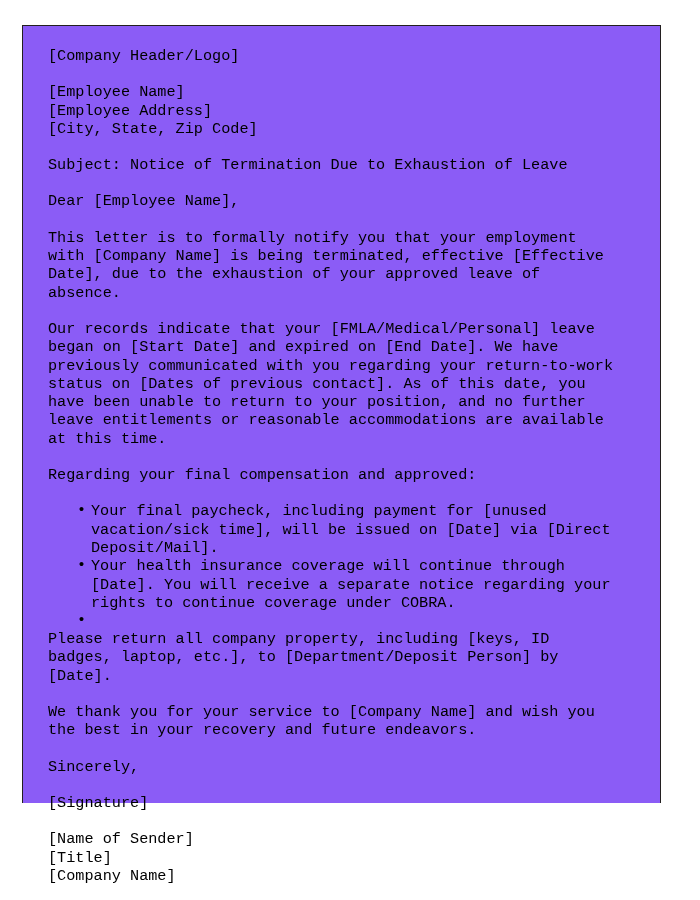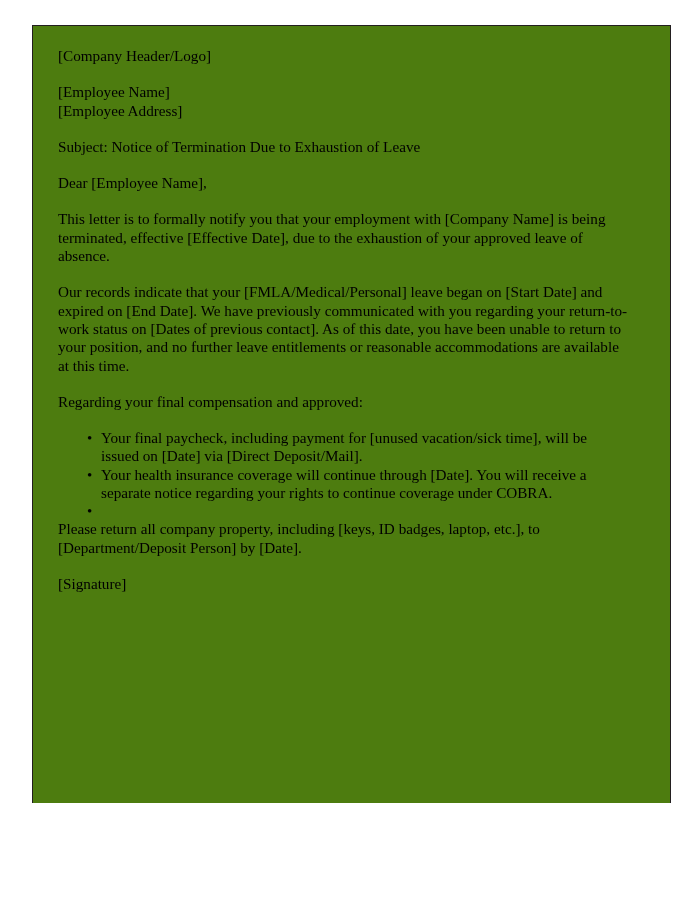--- a/index.html
+++ b/index.html
@@ -9,30 +9,31 @@
   }
   body {
     width: 700px;
     height: 900px;
     overflow: hidden;
     font-family: "Liberation Serif", "DejaVu Serif", serif;
     color: #000000;
   }
   #page {
     position: absolute;
-    left: 32px;
+    left: 22px;
     top: 25px;
     width: 639px;
     height: 778px;
     border-left: 1.6px solid #231f20;
     border-right: 1.6px solid #231f20;
     border-top: 1.6px solid #231f20;
     border-bottom: none;
     box-sizing: border-box;
-    background: #4d7c0f;
+    background: #8b5cf6;
+    font-family: Liberation Mono, monospace;
   }
   #letter {
     position: absolute;
     left: 25px;
     top: 21px;
     width: 588px;
     font-size: 15.2px;
     line-height: 18.3px;
     text-align: left;
   }
@@ -73,20 +74,21 @@
   <div id="letter">
 
     <div class="block">
       <span class="line">[Company Header/Logo]</span>
     </div>
 
 
     <div class="block">
       <span class="line">[Employee Name]</span>
       <span class="line">[Employee Address]</span>
+      <span class="line">[City, State, Zip Code]</span>
     </div>
 
     <div class="block">
       <span class="line">Subject: Notice of Termination Due to Exhaustion of Leave</span>
     </div>
 
     <div class="block">
       <span class="line">Dear [Employee Name],</span>
     </div>
 
@@ -105,21 +107,30 @@
         <span class="dot">•</span>
         <span>Your health insurance coverage will continue through [Date]. You will receive a separate notice regarding your rights to continue coverage under COBRA.</span>
       </li>
       <li>
         <span class="dot">•</span>
       </li>
     </ul>
 
     <p class="para">Please return all company property, including [keys, ID badges, laptop, etc.], to [Department/Deposit Person] by [Date].</p>
 
+    <p class="para">We thank you for your service to [Company Name] and wish you the best in your recovery and future endeavors.</p>
 
+    <div class="block">
+      <span class="line">Sincerely,</span>
+    </div>
 
     <div class="block">
       <span class="line">[Signature]</span>
     </div>
 
+    <div class="block">
+      <span class="line">[Name of Sender]</span>
+      <span class="line">[Title]</span>
+      <span class="line">[Company Name]</span>
+    </div>
 
   </div>
 </div>
 
 </body></html>

